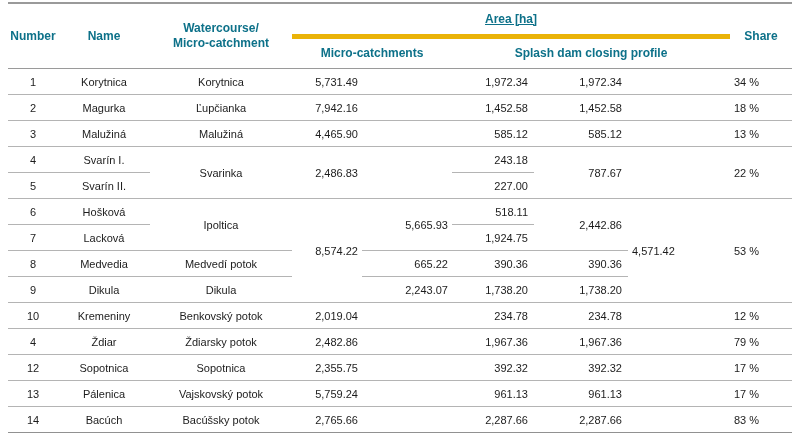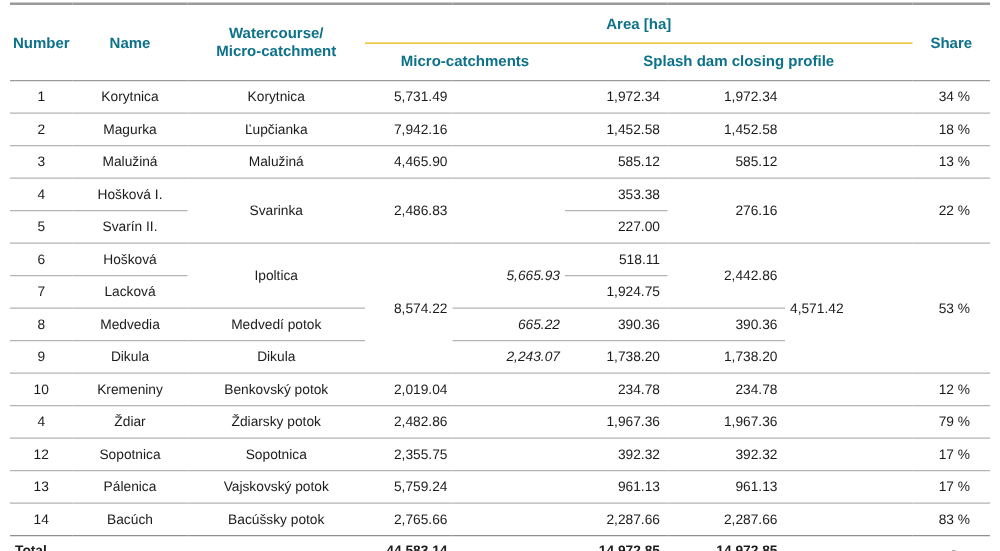--- a/index.html
+++ b/index.html
@@ -21,43 +21,43 @@
     font-weight:bold;
     font-size:12px;
     padding:2px 2px;
     vertical-align:middle;
     text-align:center;
     line-height:1.25;
   }
   thead tr.h1 th{height:26px;}
   thead tr.h2 th{height:25px;}
   th.rowspan2{height:53px;}
-  th.area-head{border-bottom:1px solid #eab308;}
+  th.area-head{border-bottom:5px solid #eab308;text-decoration:underline;}
   thead tr.h2 th, th.rowspan2{border-bottom:1.5px solid #9a9a9a;}
   
   tbody td, tfoot td{
     font-size:11px;
     height:23px;
     padding:1px 4px;
     vertical-align:middle;
     border-bottom:1px solid #b4b4b4;
     white-space:nowrap;
     overflow:hidden;
   }
   tbody tr:last-child td{border-bottom:1.5px solid #919191;}
   
   .c-number{text-align:center;}
   .c-name{text-align:center;}
   .c-wc{text-align:center;}
   .c-aA{text-align:right;padding-right:4px;margin-top:12px;}
-  .c-aB{text-align:right;padding-right:4px;font-style:italic;}
+  .c-aB{text-align:right;padding-right:4px;}
   .c-s1{text-align:right;padding-right:6px;}
   .c-s2{text-align:right;padding-right:6px;}
   .c-s3{padding-right:22px;}
-  .c-share{text-align:right;padding-right:16px;}
+  .c-share{padding-right:16px;}
   
   tfoot td{font-weight:bold;}
   tfoot tr.total-row td{height:21px;}
   .total-label{text-align:left;padding-left:4px;}
   .total-dash{text-align:center;padding-right:0;}
 </style>
 </head>
 <body>
 
 <div class="table-wrap">
@@ -118,26 +118,26 @@
           <td class="c-wc">Malužiná</td>
           <td class="c-aA">4,465.90</td>
           <td class="c-aB"></td>
           <td class="c-s1">585.12</td>
           <td class="c-s2">585.12</td>
           <td class="c-s3"></td>
           <td class="c-share">13 %</td>
         </tr>
         <tr>
           <td class="c-number">4</td>
-          <td class="c-name">Hošková I.</td>
+          <td class="c-name">Svarín I.</td>
           <td class="c-wc" rowspan="2">Svarinka</td>
           <td class="c-aA" rowspan="2">2,486.83</td>
           <td class="c-aB" rowspan="2"></td>
-          <td class="c-s1">353.38</td>
-          <td class="c-s2" rowspan="2">276.16</td>
+          <td class="c-s1">243.18</td>
+          <td class="c-s2" rowspan="2">787.67</td>
           <td class="c-s3" rowspan="2"></td>
           <td class="c-share" rowspan="2">22 %</td>
         </tr>
         <tr>
           <td class="c-number">5</td>
           <td class="c-name">Svarín II.</td>
           <td class="c-s1">227.00</td>
         </tr>
         <tr>
           <td class="c-number">6</td>

